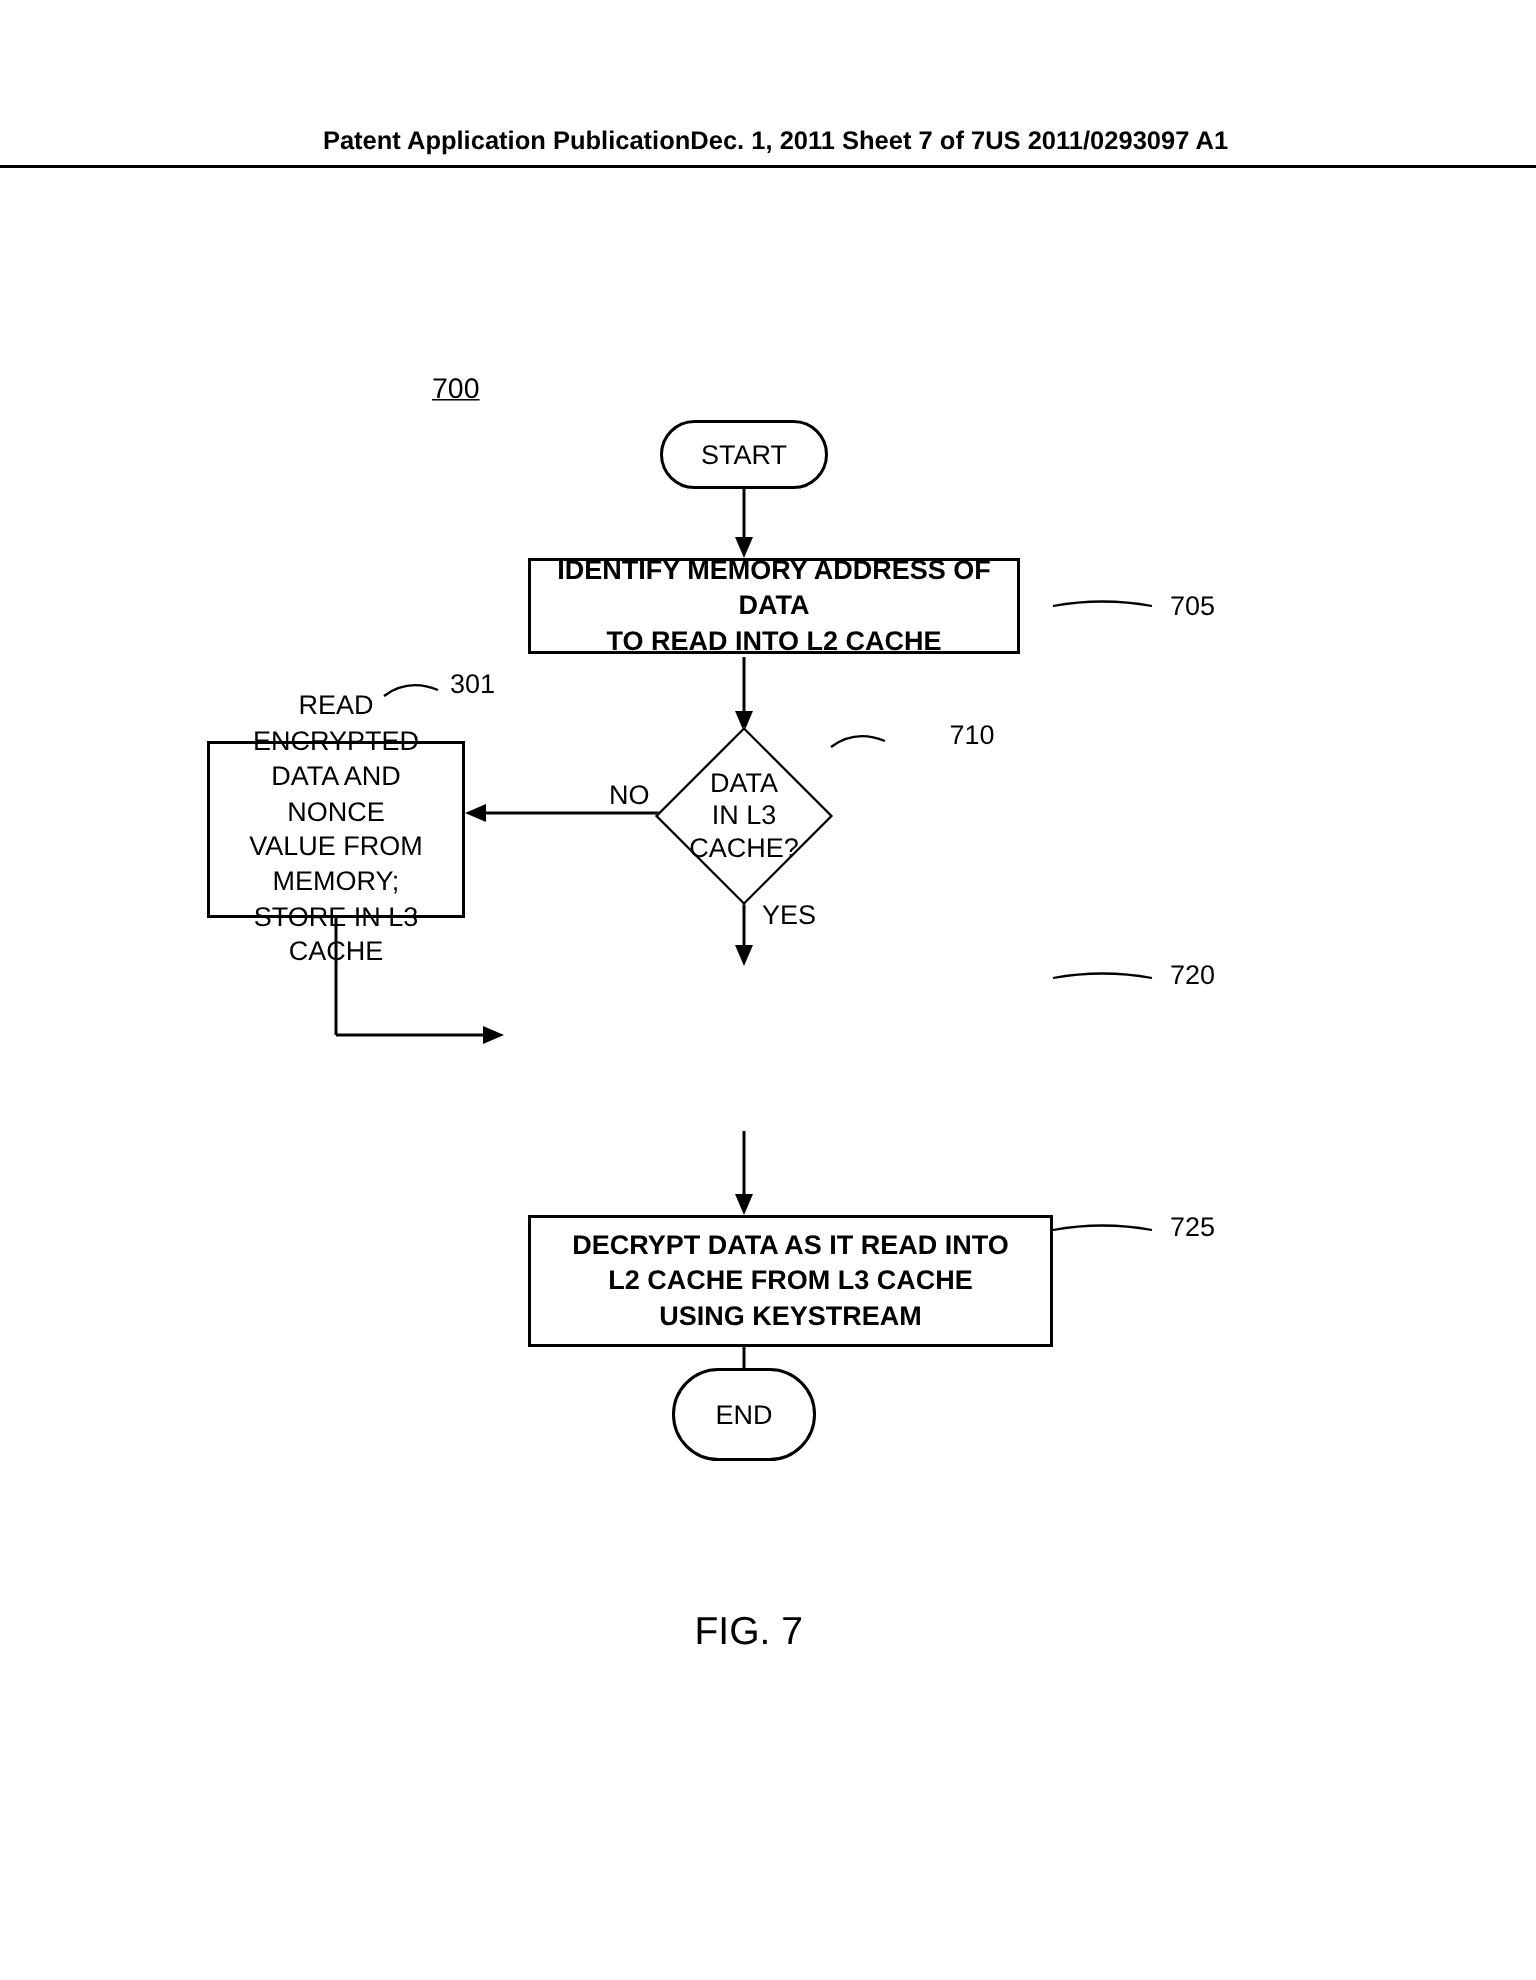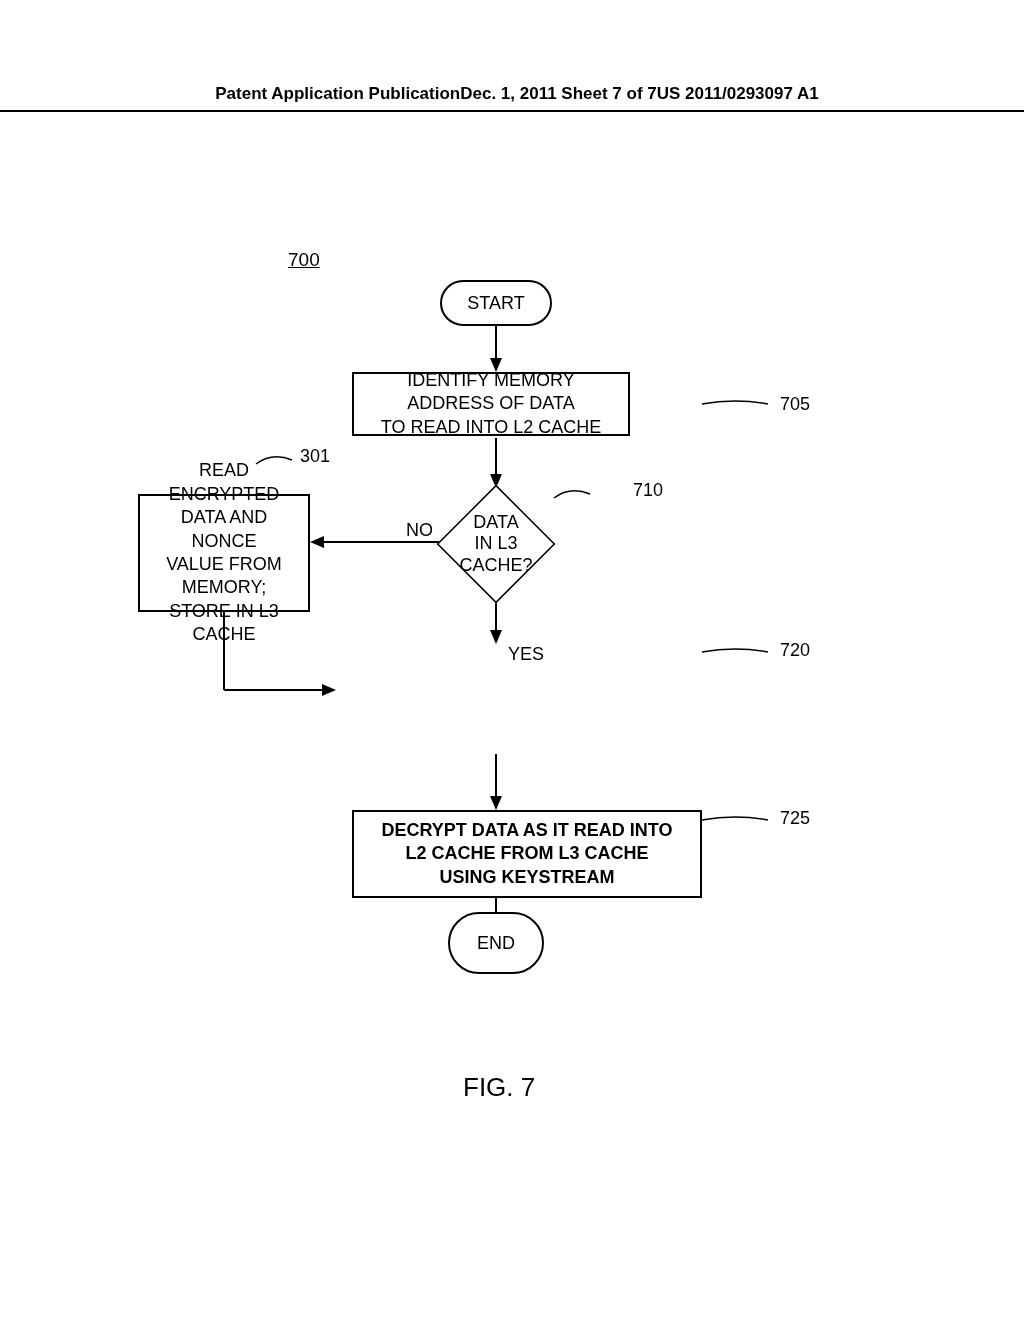--- a/index.html
+++ b/index.html
@@ -136,36 +136,36 @@
     <path class="curve" d="M 702,652 Q 735,646 768,652"></path>
     <path class="curve" d="M 702,820 Q 735,814 768,820"></path>
   </svg>
 
   <div class="ref-label" style="left:288px; top:249px;">700</div>
 
   <div class="terminator" style="left:440px; top:280px; width:112px; height:46px;">
     <span>START</span>
   </div>
 
-  <div class="box" style="left:352px; top:372px; width:278px; height:64px;">
+  <div class="box" style="left:352px; top:372px; width:328px; height:64px;font-weight:bold;">
     <span style="white-space:pre-line;">IDENTIFY MEMORY ADDRESS OF DATA
 TO READ INTO L2 CACHE</span>
   </div>
   <div class="label" style="left:780px; top:394px;">705</div>
 
   <div class="diamond-wrap" style="left:440px; top:488px; width:112px; height:112px;">
     <div class="diamond" style="transform-origin:center; transform:rotate(45deg) scale(0.75,0.75);"></div>
     <div class="diamond-text">
         <span style="white-space:pre-line;">DATA
 IN L3 CACHE?</span>
       </div>
   </div>
   <div class="label" style="left:633px; top:480px;">710</div>
   <div class="label" style="left:406px; top:520px;">NO</div>
-  <div class="label" style="left:508px; top:600px;margin-top:44px;">YES</div>
+  <div class="label" style="left:508px; top:600px;">YES</div>
 
   <div class="box" style="left:138px; top:494px; width:172px; height:118px;">
     <span style="white-space:pre-line;">READ ENCRYPTED
 DATA AND NONCE
 VALUE FROM MEMORY;
 STORE IN L3 CACHE</span>
   </div>
   <div class="label" style="left:300px; top:446px;">301</div>
 
   <div class="label" style="left:780px; top:640px;">720</div>

